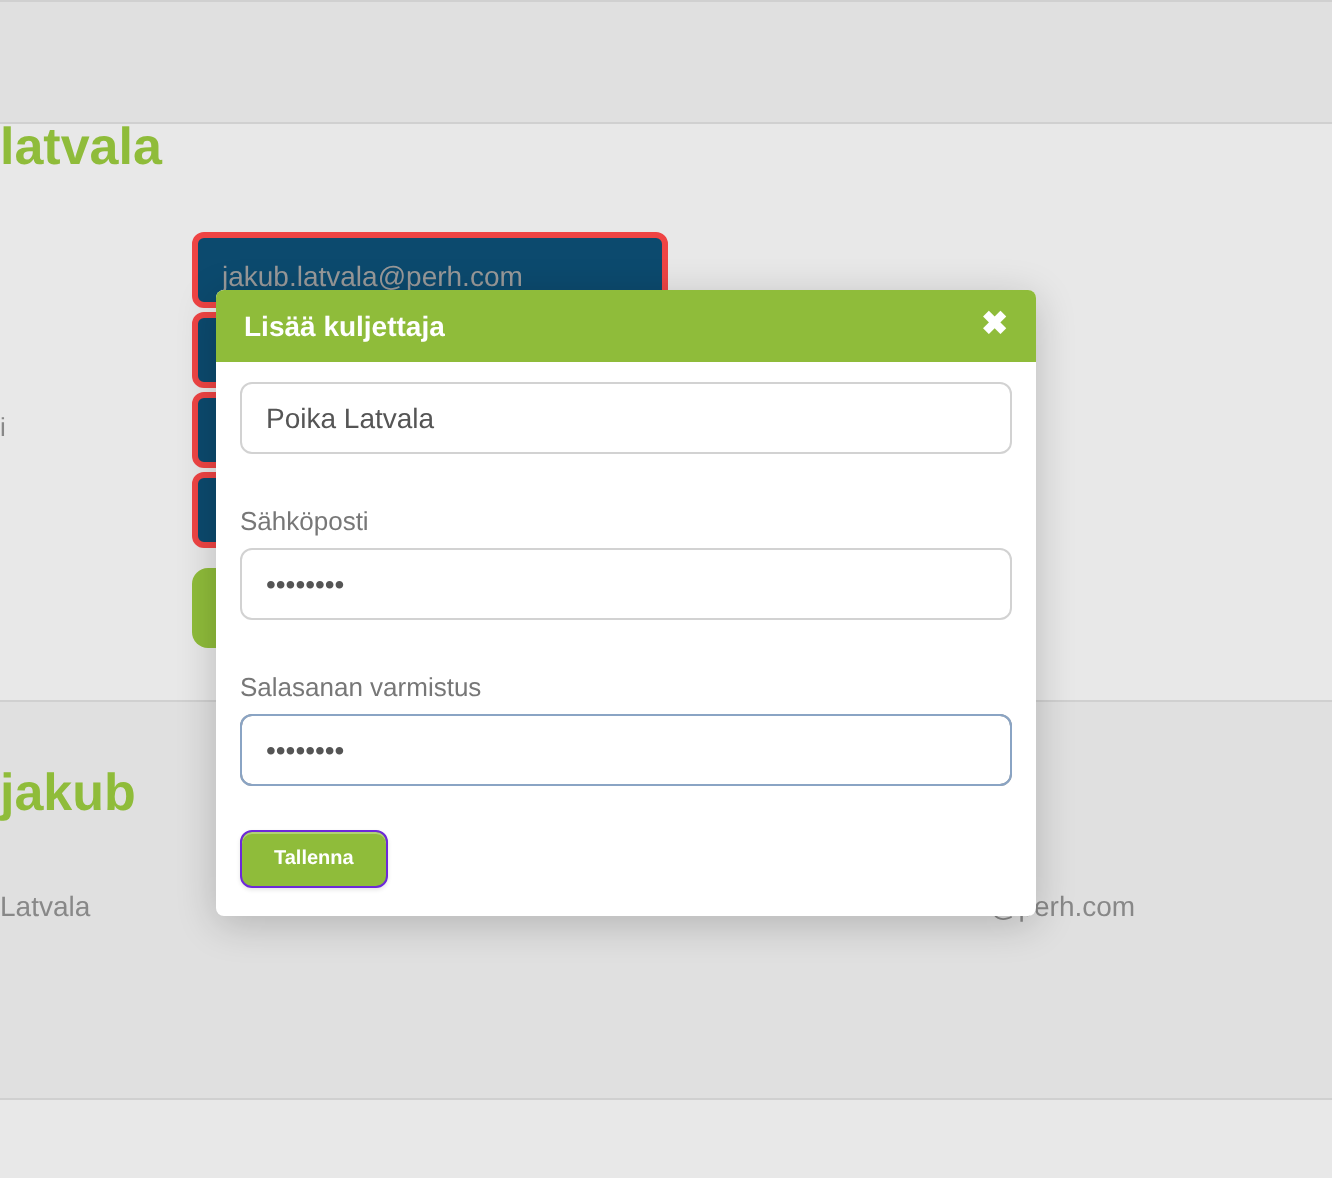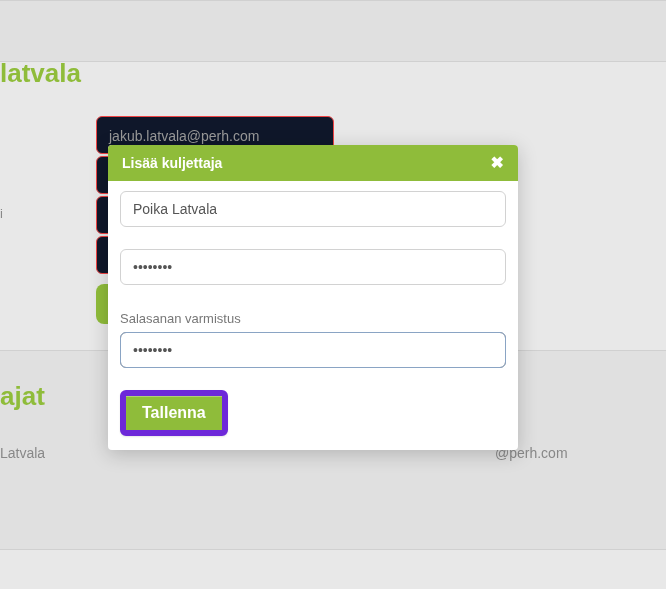--- a/index.html
+++ b/index.html
@@ -26,22 +26,22 @@
       font-weight: 600;
       margin-left: 0;
       padding-left: 0;
     }
     .bg-input {
       position: absolute;
       left: 96px;
       top: 116px;
       width: 238px;
       height: 38px;
-      background: #0f172a;
-      border: 1px solid #ef4444;
+      background: #0c4a6e;
+      border: 3px solid #ef4444;
       border-radius: 6px;
       padding: 8px 12px;
       color: #999;
       font-size: 14px;
       line-height: 22px;
     }
     .bg-input-2 { top: 156px; }
     .bg-input-3 { top: 196px; }
     .bg-input-4 { top: 236px; }
 
@@ -145,60 +145,61 @@
       font-family: inherit;
     }
     .form-input.focused {
       border: 1px solid #999;
       outline: 1px solid #8aa4c4;
       outline-offset: -1px;
     }
     .save-btn {
       background: #8fbc3a;
       color: #fff;
-      border: 6px solid #6d28d9;
+      border: 1px solid #6d28d9;
       border-radius: 6px;
       padding: 8px 16px;
-      font-size: 16px;
+      font-size: 10px;
       font-weight: 600;
       cursor: pointer;
       box-shadow: inset 0 1px 0 rgba(255,255,255,0.3), 0 1px 2px rgba(0,0,0,0.1);
     }
   </style>
 </head>
 <body>
 
 <div class="bg-section section-1">
   <div class="section-title" style="position:absolute; top:58px; left:0;">latvala</div>
 </div>
 
 <div class="bg-input">jakub.latvala@perh.com</div>
 <div class="bg-input bg-input-2"></div>
 <div class="bg-input bg-input-3"></div>
 <div class="bg-input bg-input-4"></div>
 <div class="bg-label" style="top:206px;">i</div>
 <div class="bg-button"></div>
 
 <div class="section-2">
-  <div class="section-title" style="position:absolute; top:30px; left:0;">ajat</div>
+  <div class="section-title" style="position:absolute; top:30px; left:0;">jakub</div>
 </div>
 
 <div class="bg-row">Latvala</div>
 <div class="bg-row-email">@perh.com</div>
 
 <div class="overlay">
   <div class="modal">
     <div class="modal-header">
       <span class="modal-title">Lisää kuljettaja</span>
       <span class="close-icon">✖</span>
     </div>
     <div class="modal-body">
 
       <input type="text" class="form-input" value="Poika Latvala" style="">
 
+      <label class="form-label">Sähköposti</label>
 
       <input type="text" class="form-input" value="••••••••" style="">
 
       <label class="form-label">Salasanan varmistus</label>
       <input type="text" class="form-input focused" value="••••••••" style="">
 
       <button class="save-btn">Tallenna</button>
     </div>
   </div>
 </div>

